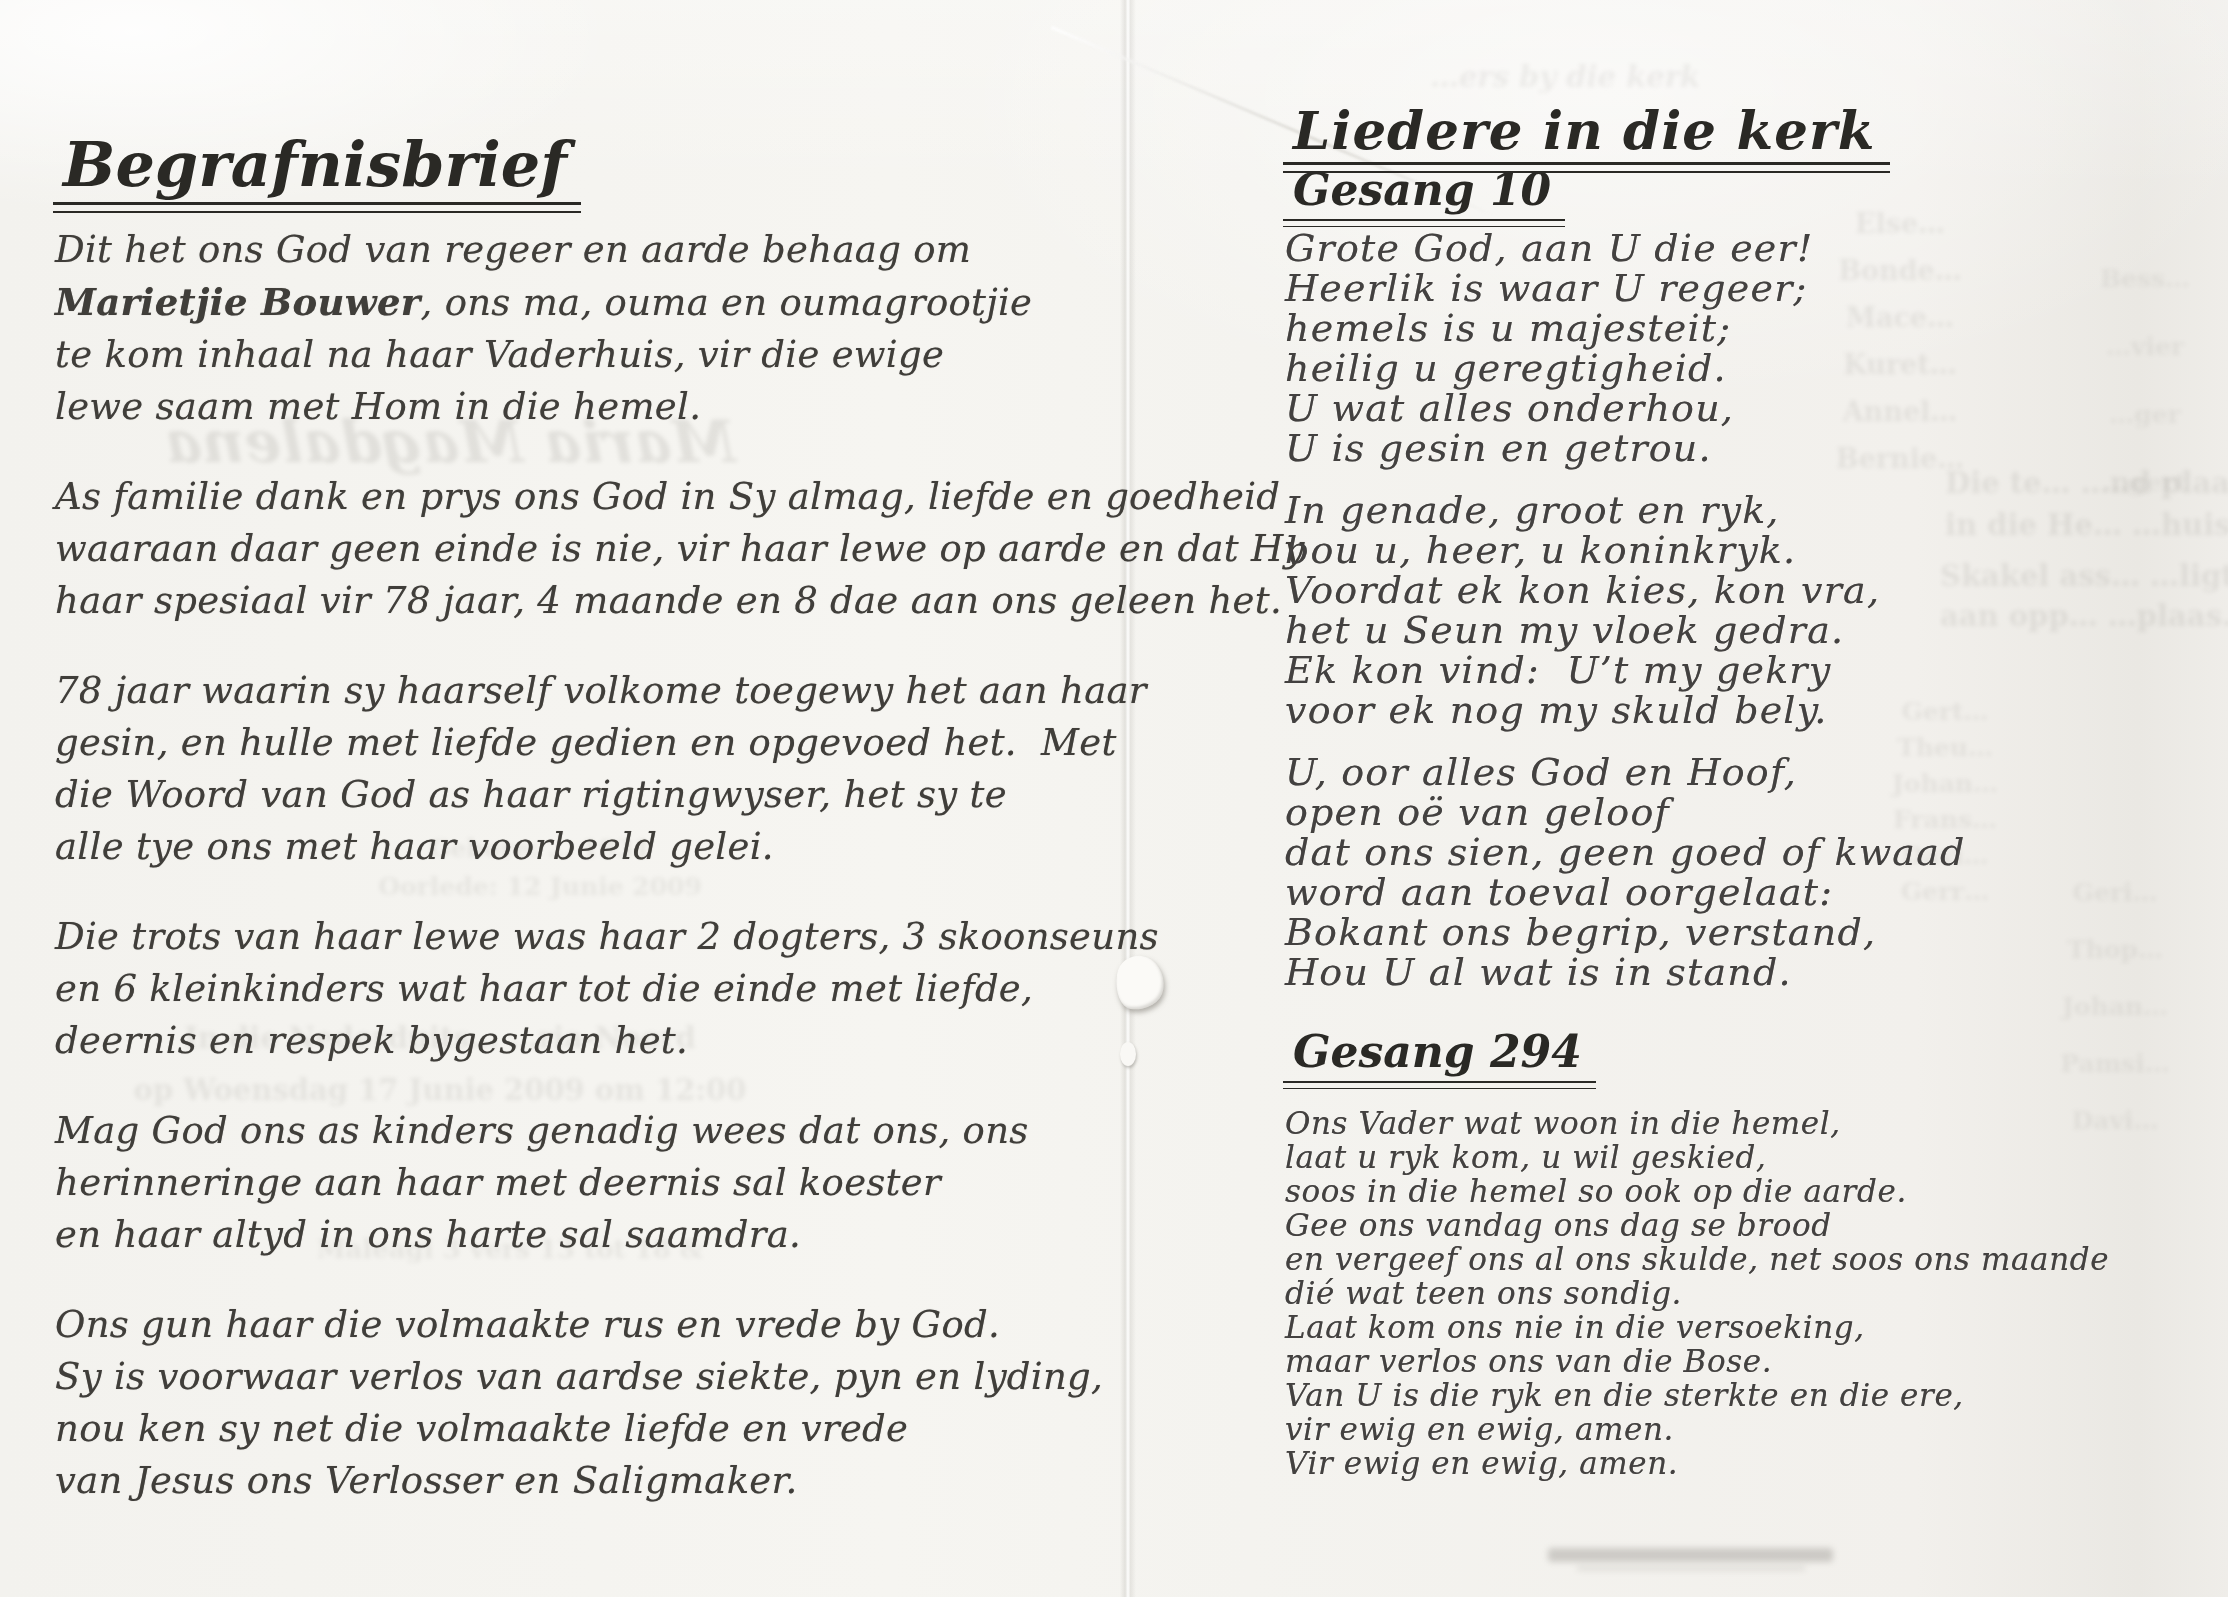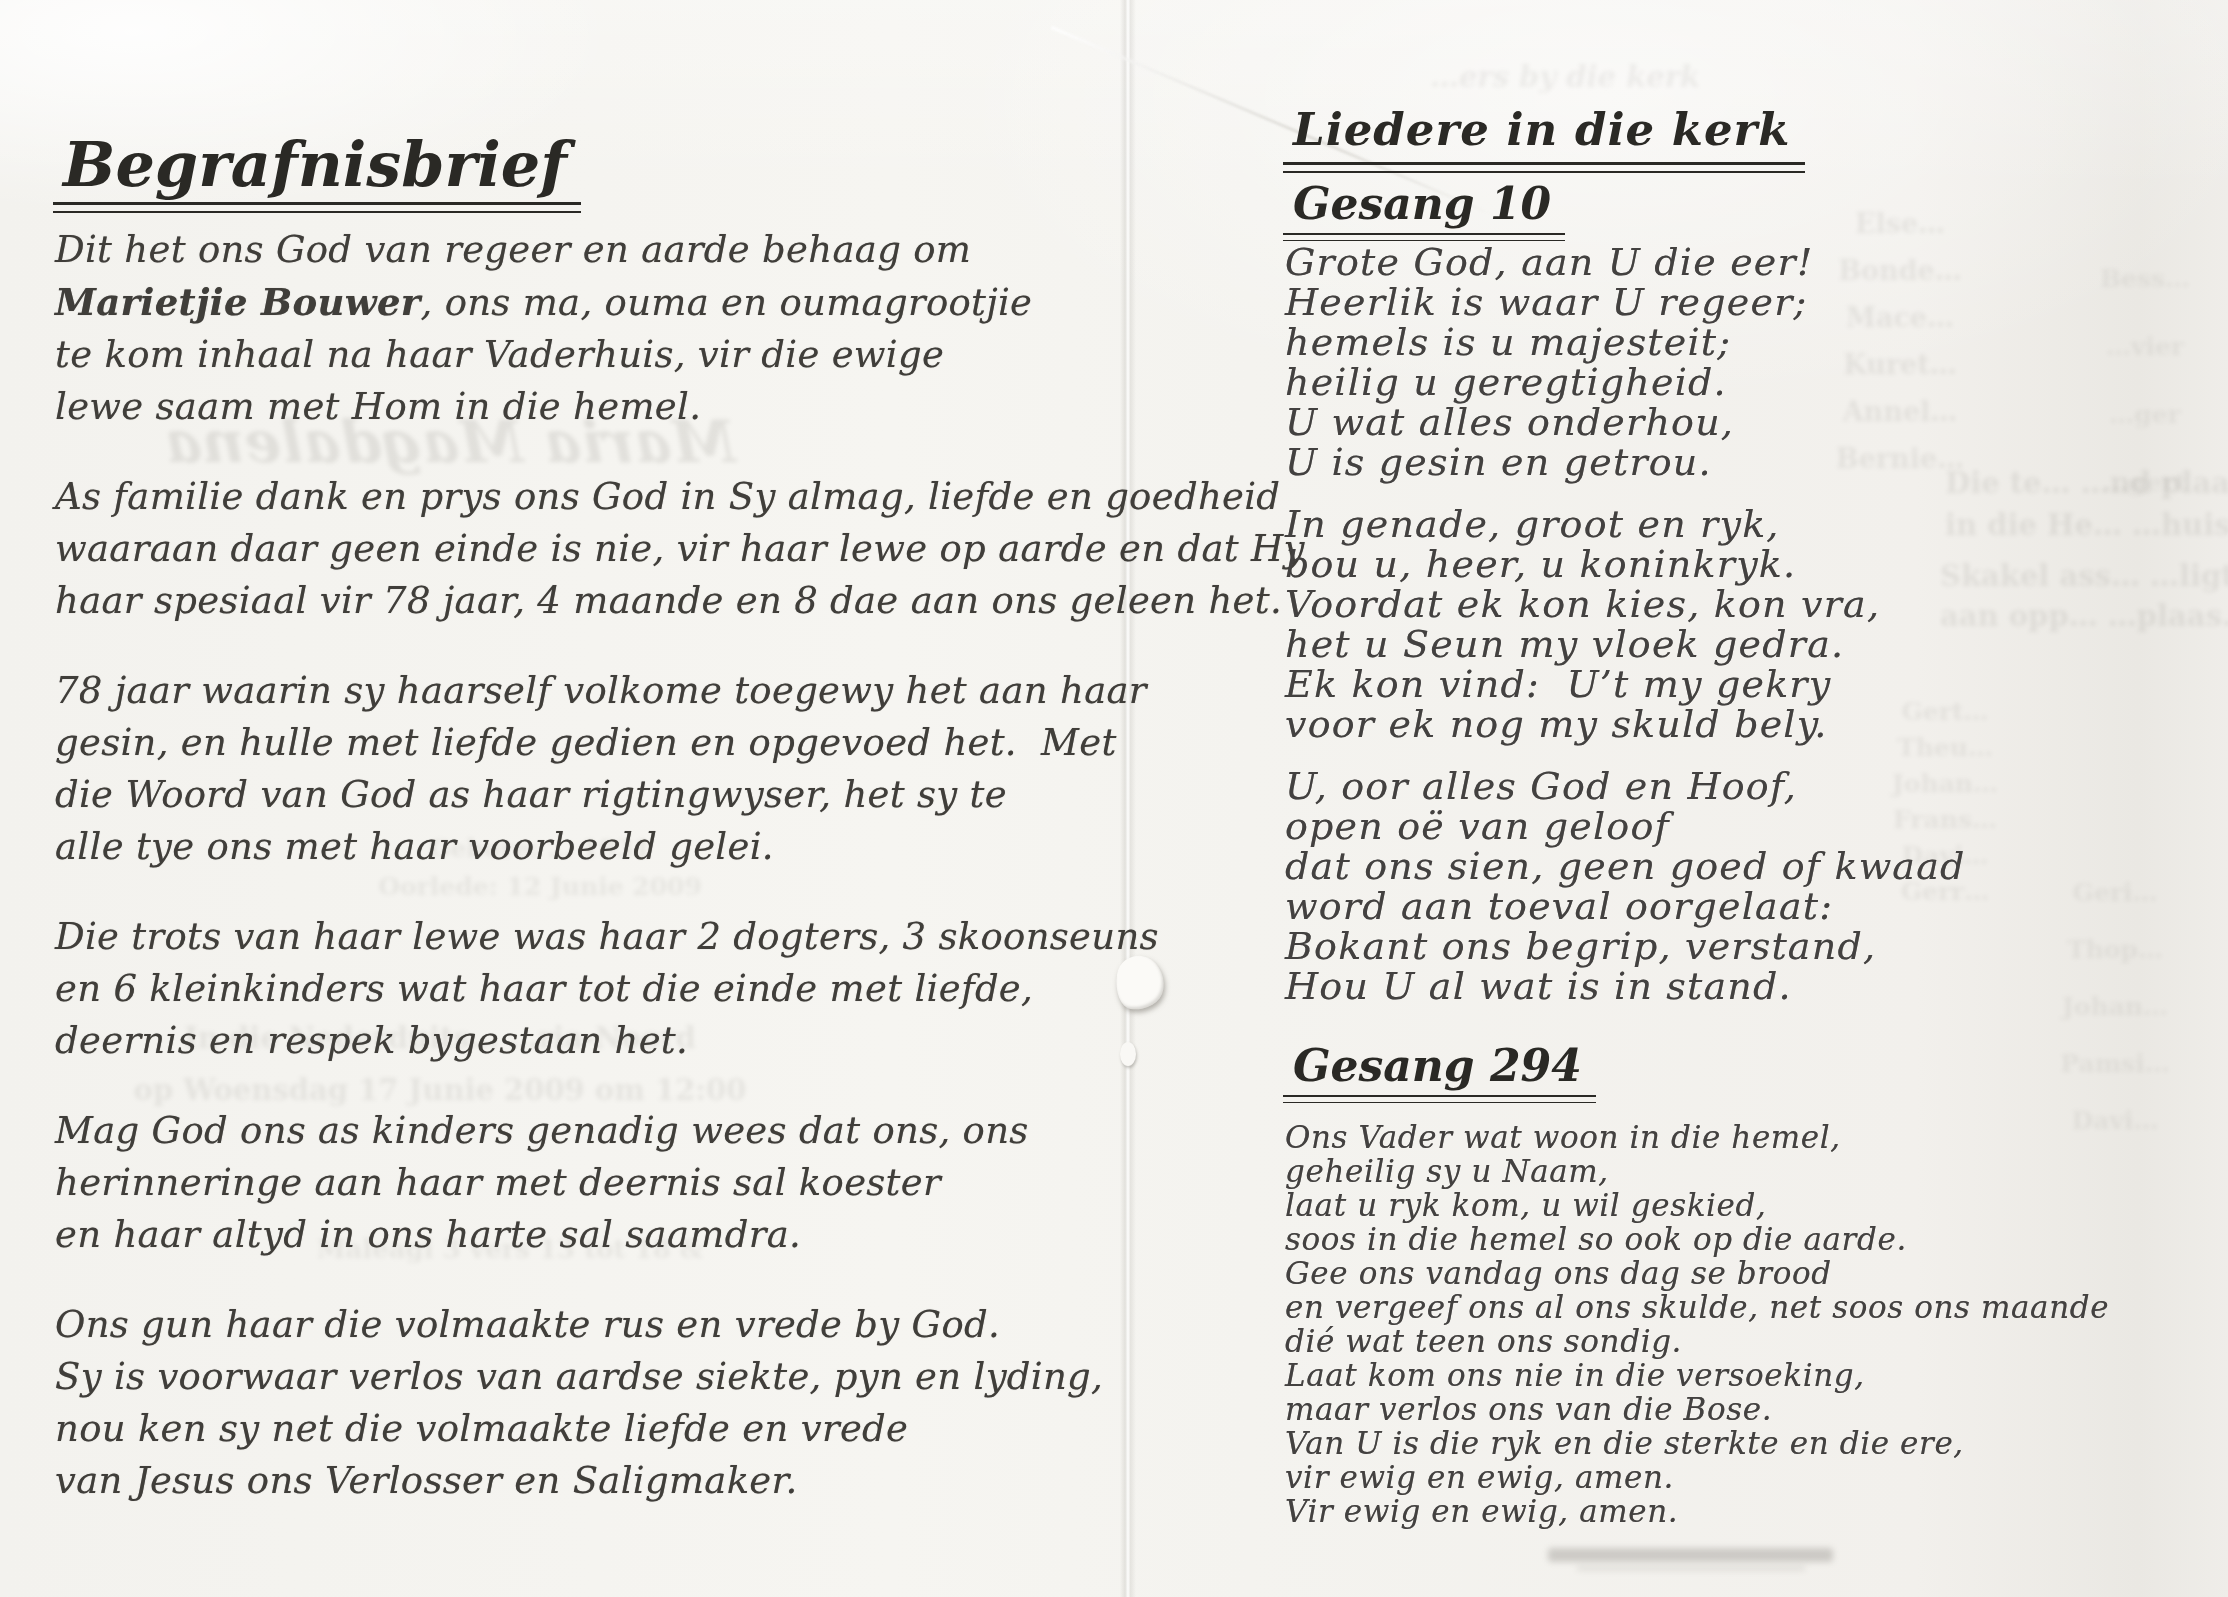--- a/index.html
+++ b/index.html
@@ -12,21 +12,21 @@
       linear-gradient(90deg, #f3f2ee 0%, #f6f5f1 40%, #f4f3ef 56%, #f2f0ec 86%, #eae8e3 96%, #efede9 100%);
     font-family:"DejaVu Serif","Liberation Serif",serif;
     color:#403e3a;
   }
   .page { position:absolute; }
   .page.left  { left:55px;  top:130px; width:1010px; }
   .page.right { left:1285px; top:100px; width:780px; }
 
   h1,h2 { margin:0; font-style:italic; font-weight:bold; color:#2a2925; }
   .page.left  h1 { font-size:62px; line-height:70px; margin-bottom:24px; }
-  .page.right h1 { font-size:45px; line-height:60px; margin-bottom:16px; letter-spacing:1px; }
+  .page.right h1 { font-size:53px; line-height:60px; margin-bottom:2px; letter-spacing:1px; }
   .page.right h2 { font-size:44px; line-height:56px; margin:0 0 6px; }
   .page.right h2.second { margin-top:32px; margin-bottom:0; }
 
   .u2 { position:relative; display:inline-block; padding:0 8px; }
   .u2::after {
     content:""; position:absolute; left:-2px; right:-6px; bottom:-13px; height:6px;
     border-top:3px solid currentColor; border-bottom:2px solid currentColor;
   }
   .u2.small::after { bottom:-9px; height:5px; border-top-width:2.5px; border-bottom-width:1.5px; }
 
@@ -223,21 +223,20 @@
         <div class="line">dat ons sien, geen goed of kwaad</div>
         <div class="line">word aan toeval oorgelaat:</div>
         <div class="line">Bokant ons begrip, verstand,</div>
         <div class="line">Hou U al wat is in stand.</div>
       </div>
 
     <h2 class="second"><span class="u2 small">Gesang 294</span></h2>
 
     <div class="verse tight">
         <div class="line">Ons Vader wat woon in die hemel,</div>
-        <div class="line">geheilig sy u Naam,</div>
         <div class="line">laat u ryk kom, u wil geskied,</div>
         <div class="line">soos in die hemel so ook op die aarde.</div>
         <div class="line">Gee ons vandag ons dag se brood</div>
         <div class="line">en vergeef ons al ons skulde, net soos ons maande</div>
         <div class="line">dié wat teen ons sondig.</div>
         <div class="line">Laat kom ons nie in die versoeking,</div>
         <div class="line">maar verlos ons van die Bose.</div>
         <div class="line">Van U is die ryk en die sterkte en die ere,</div>
         <div class="line">vir ewig en ewig, amen.</div>
         <div class="line">Vir ewig en ewig, amen.</div>

